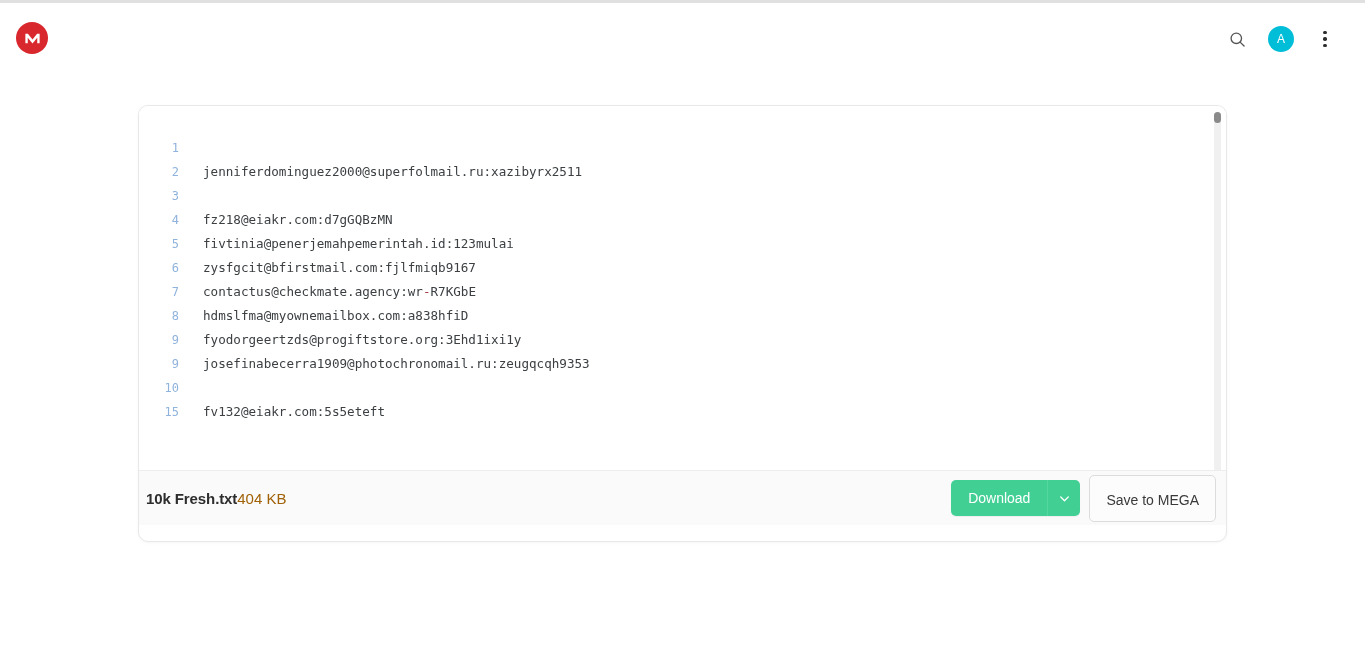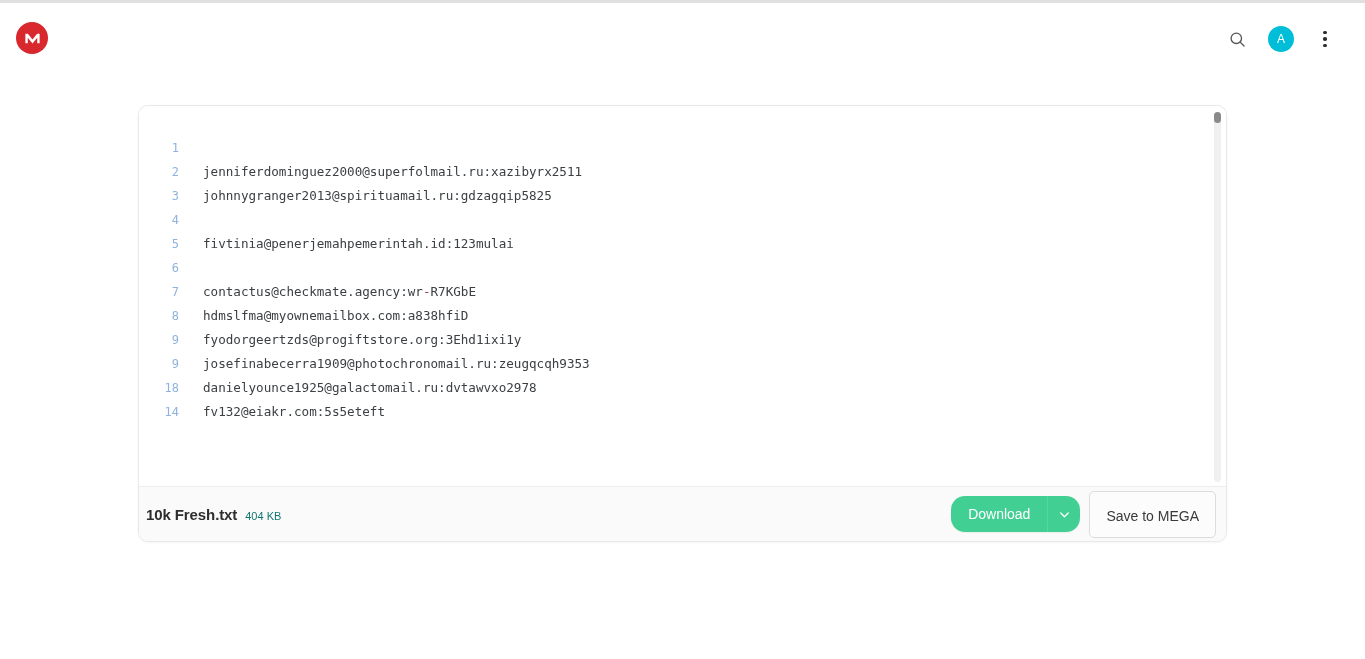--- a/index.html
+++ b/index.html
@@ -152,53 +152,53 @@
     width: 7px;
     height: 11px;
     background: #8a8a8a;
     border-radius: 4px;
     cursor: pointer;
   }
 
   
   #preview-footer {
     position: absolute;
-    left: 0; right: 0; bottom: 0;
+    left: 0; right: 0; bottom: 16px;
     height: 55px;
     background: #fafafa;
     border-top: 1px solid #ededed;
     display: flex;
     align-items: center;
     padding: 0 10px 0 0;
   }
   #file-meta {
     display: flex;
     align-items: baseline;
     padding-left: 7px;
   }
   #file-name {
     font-size: 15px;
     font-weight: bold;
     color: #2d2d2d;
     letter-spacing: -.1px;
   }
   #file-size {
-    font-size: 11px;
-    color: #0f766e;
-    margin-left: 8px;
+    font-size: 15px;
+    color: #a16207;
+    margin-left: 0;
   }
   #footer-actions {
     margin-left: auto;
     display: flex;
     align-items: center;
     gap: 9px;
   }
   #download-group {
     display: flex;
-    border-radius: 14px;
+    border-radius: 5px;
     overflow: hidden;
     box-shadow: 0 1px 1px rgba(0,0,0,0.05);
   }
   #download-button {
     background: #41cf94;
     color: #ffffff;
     border: none;
     font-size: 14px;
     font-family: "Liberation Sans", sans-serif;
     padding: 0 17px;
@@ -268,30 +268,30 @@
 
   </div>
 </div>
 
 <div id="preview-card">
 
   <div id="code-viewport">
     <div id="code-lines">
         <div class="code-row"><span class="ln">1</span></div>
         <div class="code-row"><span class="ln">2</span><span class="lc">jenniferdominguez2000@superfolmail.ru:xazibyrx2511</span></div>
-        <div class="code-row"><span class="ln">3</span><span class="lc">johnnygranger2013@spirituamail.ru:gdzagqip5825</span></div>
-        <div class="code-row"><span class="ln">4</span></div>
+        <div class="code-row"><span class="ln">3</span></div>
+        <div class="code-row"><span class="ln">4</span><span class="lc">fz218@eiakr.com:d7gGQBzMN</span></div>
         <div class="code-row"><span class="ln">5</span><span class="lc">fivtinia@penerjemahpemerintah.id:123mulai</span></div>
-        <div class="code-row"><span class="ln">6</span></div>
+        <div class="code-row"><span class="ln">6</span><span class="lc">zysfgcit@bfirstmail.com:fjlfmiqb9167</span></div>
         <div class="code-row"><span class="ln">7</span><span class="lc">contactus@checkmate.agency:wr<span class="hl-dash">-</span>R7KGbE</span></div>
         <div class="code-row"><span class="ln">8</span><span class="lc">hdmslfma@myownemailbox.com:a838hfiD</span></div>
         <div class="code-row"><span class="ln">9</span><span class="lc">fyodorgeertzds@progiftstore.org:3Ehd1ixi1y</span></div>
         <div class="code-row"><span class="ln">9</span><span class="lc">josefinabecerra1909@photochronomail.ru:zeugqcqh9353</span></div>
-        <div class="code-row"><span class="ln">18</span><span class="lc">danielyounce1925@galactomail.ru:dvtawvxo2978</span></div>
-        <div class="code-row"><span class="ln">14</span><span class="lc">fv132@eiakr.com:5s5eteft</span></div>
+        <div class="code-row"><span class="ln">10</span></div>
+        <div class="code-row"><span class="ln">15</span><span class="lc">fv132@eiakr.com:5s5eteft</span></div>
       </div>
   </div>
 
   <div id="scroll-track">
     <div id="scroll-thumb"></div>
   </div>
 
   <div id="preview-footer">
 
     <div id="file-meta">

